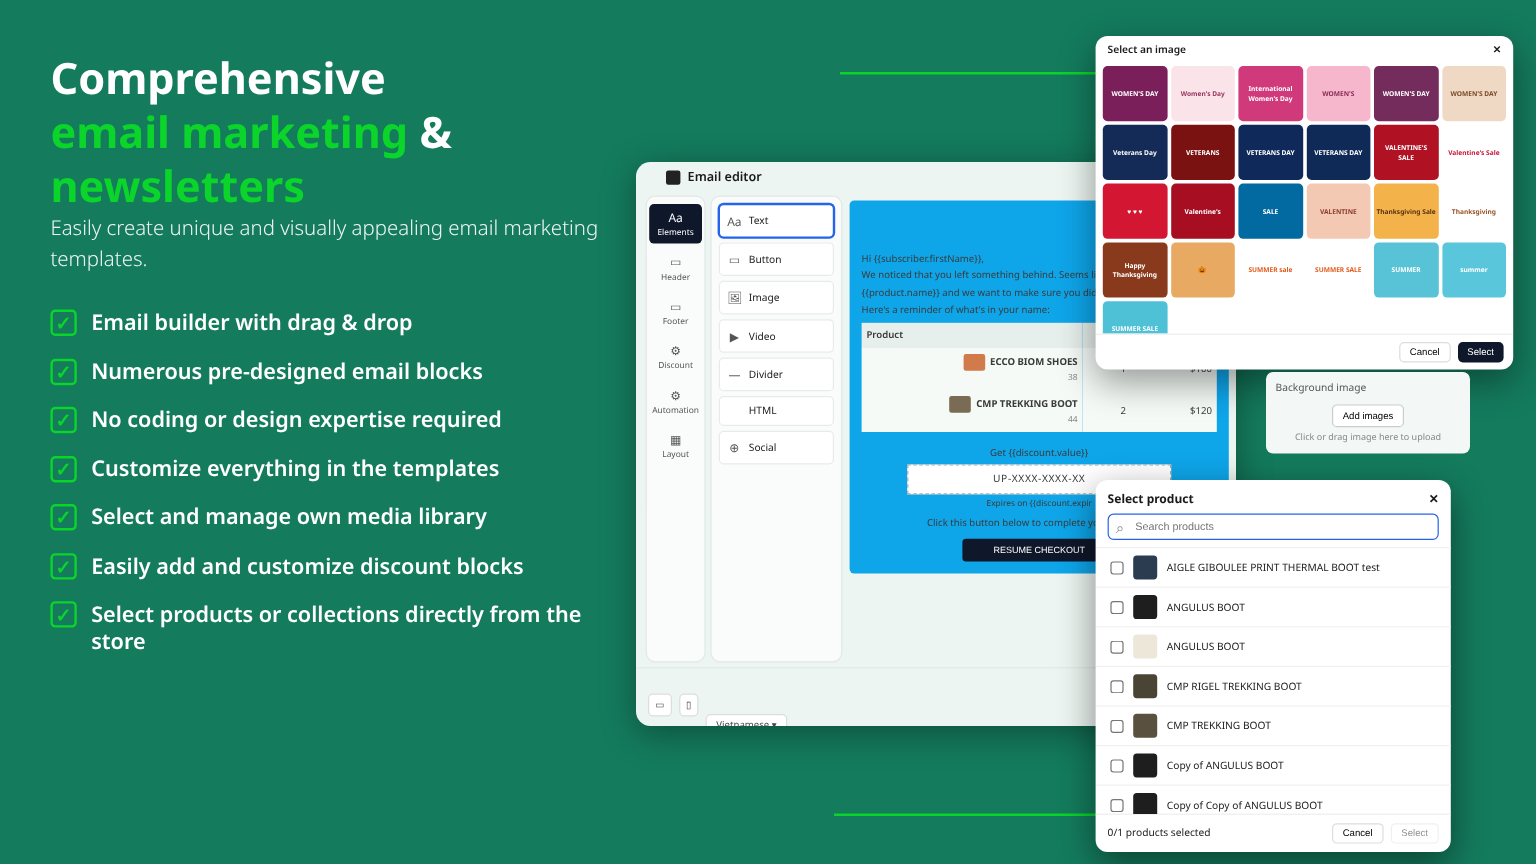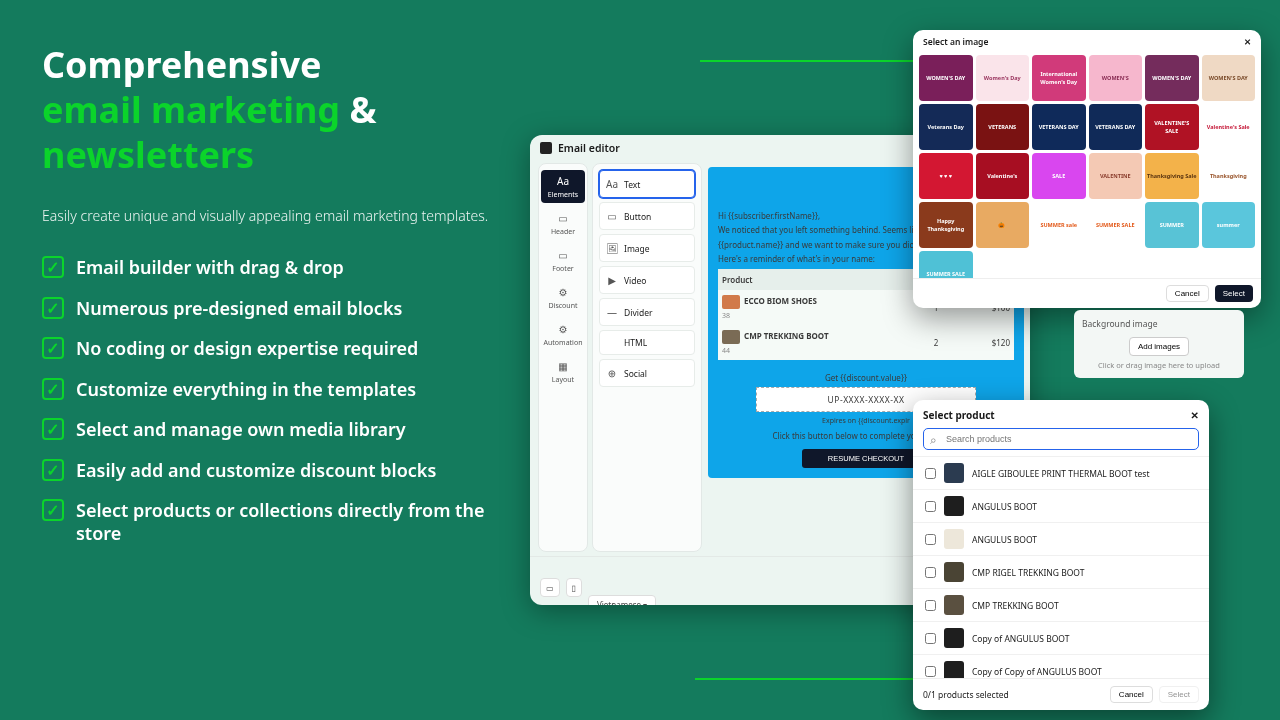--- a/index.html
+++ b/index.html
@@ -3,53 +3,53 @@
 <meta charset="utf-8">
 <style>
   * { box-sizing: border-box; margin: 0; padding: 0; }
   html,body { width:1280px; height:720px; overflow:hidden; font-family: system-ui, -apple-system, "Segoe UI", Roboto, sans-serif; }
   body { background:#147b5d; color:#fff; position:relative; }
 
   
   .left { position:absolute; left:42px; top:42px; width:460px; }
   .title { font-size:36px; font-weight:700; line-height:1.25; }
   .title .green { color:#0bd42b; }
-  .subtitle { margin-top:28px; font-size:14px; font-weight:300; line-height:1.5; opacity:.92; }
+  .subtitle { font-size:17px; font-weight:300; line-height:1.5; opacity:.92; }
   .features { margin-top:30px; list-style:none; }
   .features li { display:flex; align-items:flex-start; gap:12px; font-size:18px; font-weight:600; line-height:1.25; margin-bottom:18px; }
   .check { flex:0 0 22px; width:22px; height:22px; border:2px solid #0bd42b; border-radius:4px; display:flex; align-items:center; justify-content:center; color:#0bd42b; font-size:16px; font-weight:900; }
 
   
   .arrow1 { position:absolute; left:700px; top:60px; width:250px; height:60px; border:2px solid #0bd42b; border-bottom:none; border-left:none; border-radius:0 20px 0 0; }
   .arrow1:after{content:"";position:absolute;right:-10px;top:-2px;border:6px solid transparent;border-left-color:#0bd42b;}
   .arrow2 { position:absolute; left:695px; top:610px; width:240px; height:70px; border:2px solid #0bd42b; border-top:none; border-left:none; border-radius:0 0 20px 0; }
   .arrow2:after{content:"";position:absolute;right:-10px;bottom:-2px;border:6px solid transparent;border-left-color:#0bd42b;}
 
   
   .editor { position:absolute; left:530px; top:135px; width:500px; height:470px; background:#ecf5f1; border-radius:12px; box-shadow:0 6px 28px rgba(0,0,0,.35); color:#1a1a1a; font-size:10px; overflow:hidden; }
-  .editor-header { display:flex; align-items:center; gap:6px; padding:6px 10px; font-weight:600; font-size:10.5px; }
+  .editor-header { display:flex; align-items:center; gap:6px; padding:6px 10px; font-weight:600; font-size:10.5px;margin-left:15px; }
   .editor-header .logo { width:12px;height:12px;background:#222;border-radius:2px; }
   .editor-body { display:flex; height:395px; }
   .editor-rail { width:50px; background:#fafcfb; border:1px solid #e2e8e6; border-radius:8px; margin:2px 4px 4px 8px; display:flex; flex-direction:column; gap:4px; padding:6px 2px; }
   .rail-item { display:flex; flex-direction:column; align-items:center; gap:2px; padding:4px 0; font-size:7px; color:#555; border-radius:4px; }
   .rail-item.sel { background:#0f172a; color:#fff; }
   .rail-ic { width:14px;height:14px;display:flex;align-items:center;justify-content:center;font-size:10px; }
 
   .elements { width:110px; background:#fafcfb; border:1px solid #e2e8e6; border-radius:8px; margin:2px 4px 4px 0; display:flex; flex-direction:column; gap:4px; padding:6px; }
   .el-btn { display:flex; align-items:center; gap:6px; padding:6px 6px; border:1px solid #e7ece9; border-radius:4px; font-size:8.5px; background:#fff; }
   .el-btn.sel { border:1.5px solid #2563eb; box-shadow:0 0 0 1px #2563eb; }
   .el-ic { width:12px; font-size:10px; text-align:center; color:#555; }
 
   .canvas { flex:1; padding:6px 6px 0 2px; overflow:hidden; }
   .mail { background:#0ea5e9; border-radius:4px; padding:6px 10px 10px; font-size:8px; color:#3a3a3a; }
   .mail-logo { width:32px;height:32px;background:#0f172a;margin-left:auto;margin-bottom:6px;border-radius:4px; display:flex;align-items:center;justify-content:center;color:#fff;font-size:14px;}
   .mail p { margin-bottom:4px; line-height:1.3; }
   .cart-table { width:100%; border-collapse:collapse; margin-top:4px; }
   .cart-table th { text-align:left; font-weight:600; padding:5px 4px; background:#e6efeb; font-size:8px; }
-  .cart-table td { padding:5px 4px; font-size:8px; background:#f5faf7; }
+  .cart-table td { padding:5px 4px; font-size:8px; background:#f5faf7;text-align:right; }
   .p-thumb { width:18px;height:14px;background:#d17a4a;border-radius:2px;display:inline-block;margin-right:4px;vertical-align:middle; }
   .p-thumb.b2{background:#7a6b55;}
   .coupon { margin:12px auto 4px; width:220px; text-align:center; }
   .coupon-code { border:1px dashed #aaa; padding:6px; font-size:8.5px; letter-spacing:.5px; margin:4px 0; background:#fff;}
   .resume { display:block; margin:8px auto 0; padding:5px 26px; background:#0f172a; color:#fff; font-size:7.5px; border:none; border-radius:3px; }
 
   .editor-foot { display:flex; align-items:center; gap:6px; padding:4px 10px; border-top:1px solid #e3e9e6; font-size:8px; color:#444; }
   .foot-btn { padding:3px 5px; border:1px solid #ddd; border-radius:4px; background:#fff; }
   .foot-sel { padding:3px 8px; border:1px solid #ddd; border-radius:4px; background:#fff;margin-top:34px; }
   .foot-ghost { padding:3px 5px; color:#bbb; border:1px solid #eee; border-radius:4px; }
@@ -57,21 +57,21 @@
   
   .imgpicker { position:absolute; left:913px; top:30px; width:348px; height:278px; background:#fff; border-radius:10px; box-shadow:0 10px 30px rgba(0,0,0,.4); color:#1a1a1a; font-size:9px; overflow:hidden; display:flex; flex-direction:column; }
   .imgpicker-head { display:flex; align-items:center; justify-content:space-between; padding:6px 10px; font-weight:600; font-size:8.5px; }
   .img-grid { flex:1; padding:2px 6px; display:grid; grid-template-columns:repeat(6,1fr); grid-auto-rows:46px; gap:3px; overflow:hidden; }
   .img-tile { border-radius:4px; display:flex; align-items:center; justify-content:center; font-size:5.5px; text-align:center; color:#fff; font-weight:700; padding:2px; }
   .imgpicker-foot { display:flex; justify-content:flex-end; gap:6px; padding:6px 8px; border-top:1px solid #eee; }
   .ghost { background:#fff; border:1px solid #ddd; border-radius:4px; padding:3px 8px; font-size:8px; }
   .primary { background:#0f172a; color:#fff; border:none; border-radius:4px; padding:3px 8px; font-size:8px; }
 
   
-  .bgbox { position:absolute; left:1055px; top:310px; width:170px; padding:8px; color:#555; font-size:8.5px; background:#f3f7f5; border-radius:6px;margin-left:19px; }
+  .bgbox { position:absolute; left:1055px; top:310px; width:170px; padding:8px; color:#555; font-size:8.5px; background:#f3f7f5; border-radius:6px; }
   .bgbox .btn { display:block; margin:8px auto 4px; padding:4px 8px; background:#fff; border:1px solid #ccc; border-radius:4px; font-size:8px; }
   .bgbox .hint { text-align:center; font-size:7.5px; color:#888; }
 
   
   .prodpicker { position:absolute; left:913px; top:400px; width:296px; height:310px; background:#fff; border-radius:10px; box-shadow:0 10px 30px rgba(0,0,0,.45); color:#1a1a1a; font-size:9px; display:flex; flex-direction:column; overflow:hidden; }
   .pp-head { display:flex; justify-content:space-between; align-items:center; padding:8px 10px 6px; font-weight:700; font-size:10px; }
   .pp-search { margin:0 10px 6px; }
   .pp-search input { width:100%; padding:5px 8px 5px 22px; border:1.5px solid #2563eb; border-radius:5px; font-size:9px; }
   .pp-search-wrap { position:relative; }
   .pp-search-wrap:before { content:"⌕"; position:absolute; left:7px; top:3px; color:#888; font-size:12px; }
@@ -252,21 +252,21 @@
       <div class="img-tile" style="background: rgb(116, 44, 92);">WOMEN'S DAY</div>
       <div class="img-tile" style="background: rgb(239, 217, 196); color: rgb(122, 75, 42);">WOMEN'S DAY</div>
       <div class="img-tile" style="background: rgb(20, 42, 87);">Veterans Day</div>
       <div class="img-tile" style="background: rgb(122, 18, 18);">VETERANS</div>
       <div class="img-tile" style="background: rgb(15, 42, 90);">VETERANS DAY</div>
       <div class="img-tile" style="background: rgb(16, 42, 88);">VETERANS DAY</div>
       <div class="img-tile" style="background: rgb(176, 18, 36);">VALENTINE'S SALE</div>
       <div class="img-tile" style="background: rgb(255, 255, 255); color: rgb(198, 26, 58);">Valentine's Sale</div>
       <div class="img-tile" style="background: rgb(211, 23, 50);">♥ ♥ ♥</div>
       <div class="img-tile" style="background: rgb(167, 14, 34);">Valentine's</div>
-      <div class="img-tile" style="background: #d946ef;">SALE</div>
+      <div class="img-tile" style="background: #0369a1;">SALE</div>
       <div class="img-tile" style="background: rgb(244, 201, 180); color: rgb(138, 61, 45);">VALENTINE</div>
       <div class="img-tile" style="background: rgb(243, 178, 74); color: rgb(90, 52, 16);">Thanksgiving Sale</div>
       <div class="img-tile" style="background: rgb(255, 255, 255); color: rgb(153, 85, 44);">Thanksgiving</div>
       <div class="img-tile" style="background: rgb(138, 58, 28);">Happy Thanksgiving</div>
       <div class="img-tile" style="background: rgb(232, 170, 98); color: rgb(107, 58, 20);">🎃</div>
       <div class="img-tile" style="background: rgb(255, 255, 255); color: rgb(227, 91, 28);">SUMMER sale</div>
       <div class="img-tile" style="background: rgb(255, 255, 255); color: rgb(227, 91, 28);">SUMMER SALE</div>
       <div class="img-tile" style="background: rgb(88, 195, 214); color: rgb(255, 255, 255);">SUMMER</div>
       <div class="img-tile" style="background: rgb(90, 198, 220);">summer</div>
       <div class="img-tile" style="background: rgb(79, 193, 214);">SUMMER SALE</div>

